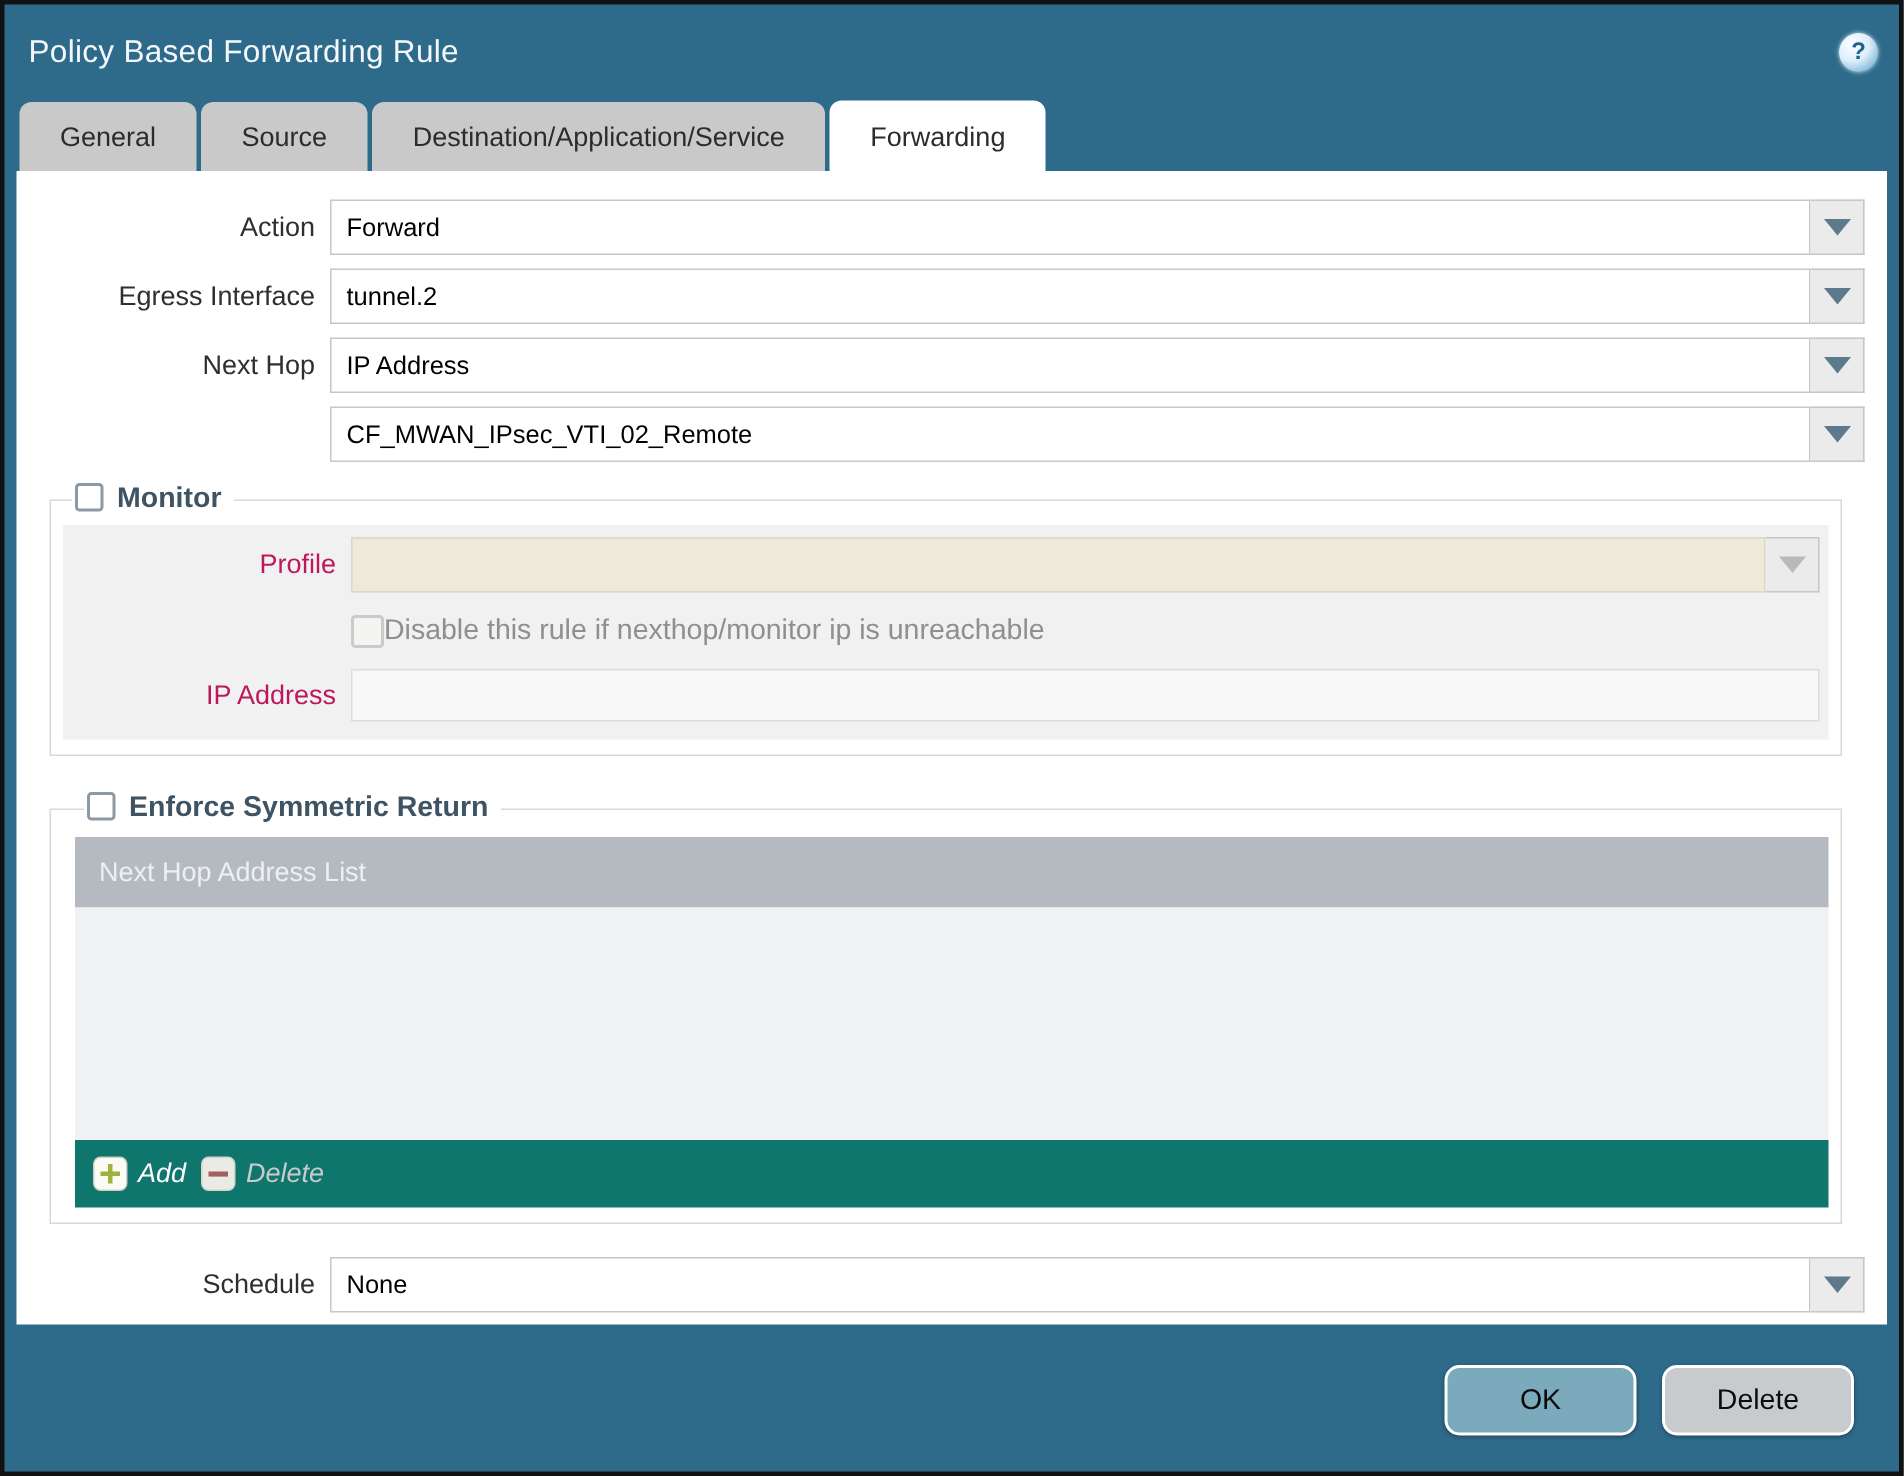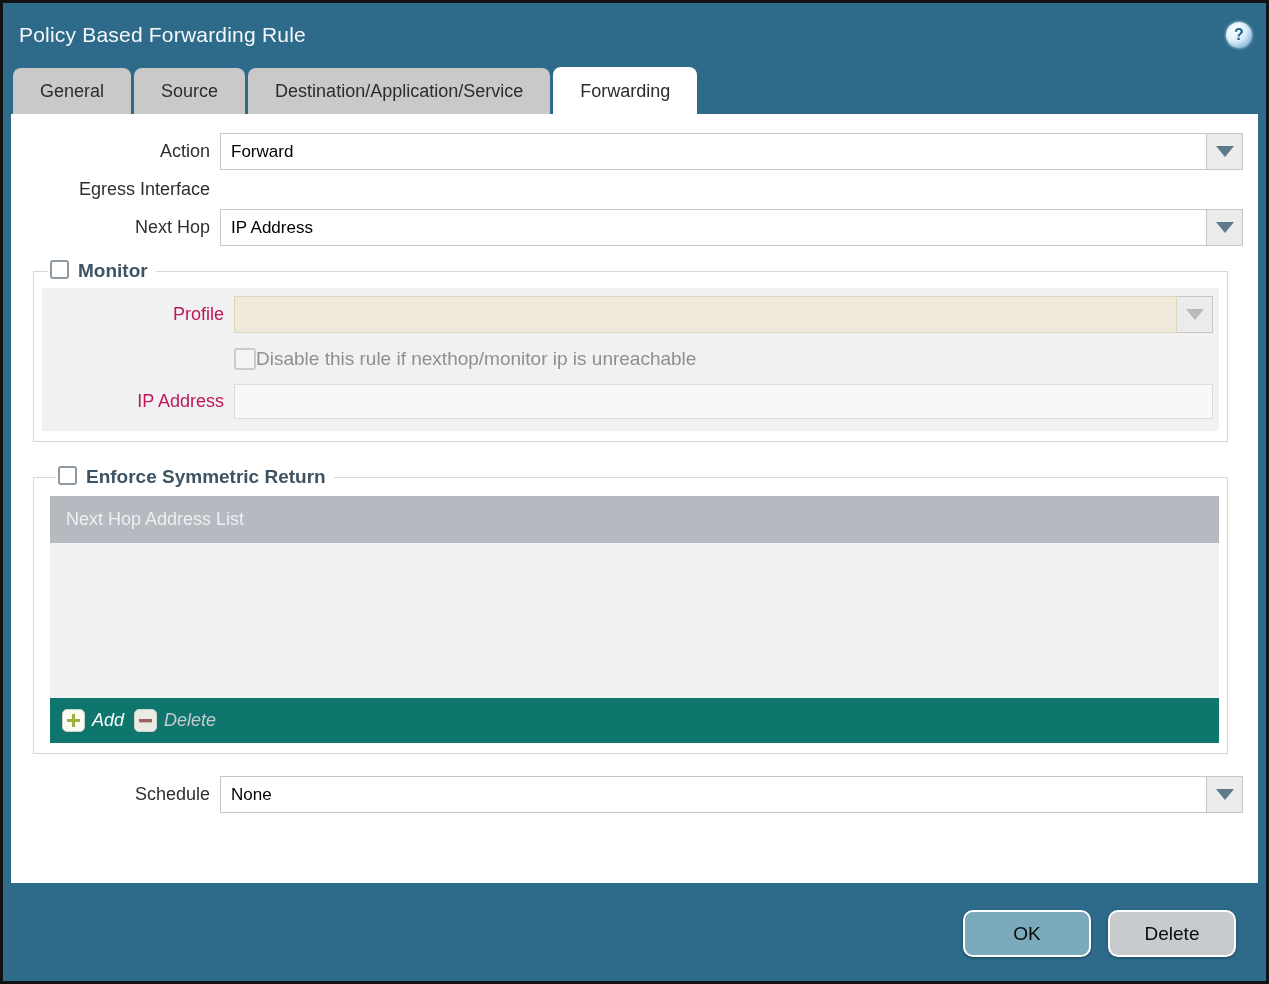--- a/index.html
+++ b/index.html
@@ -136,32 +136,47 @@
       <div class="fgroup">
         <div class="fvalue">Forward</div>
         <div class="ddbtn">
             <span class="arrow"></span>
           </div>
       </div>
     </div>
 
     <div class="frow">
       <div class="flabel">Egress Interface</div>
+      <div class="fgroup">
+        <div class="fvalue">tunnel.2</div>
+        <div class="ddbtn">
+            <span class="arrow"></span>
+          </div>
+      </div>
     </div>
 
     <div class="frow">
       <div class="flabel">Next Hop</div>
       <div class="fgroup">
         <div class="fvalue">IP Address</div>
         <div class="ddbtn">
             <span class="arrow"></span>
           </div>
       </div>
     </div>
 
+    <div class="frow">
+      <div class="flabel"></div>
+      <div class="fgroup">
+        <div class="fvalue">CF_MWAN_IPsec_VTI_02_Remote</div>
+        <div class="ddbtn">
+            <span class="arrow"></span>
+          </div>
+      </div>
+    </div>
 
     <fieldset>
       <legend>
         <span class="cbx"></span>
         <span>Monitor</span>
       </legend>
       <div class="panel">
         <div class="frow" style="margin-bottom:0;">
           <div class="plabel">Profile</div>
           <div class="fgroup">

